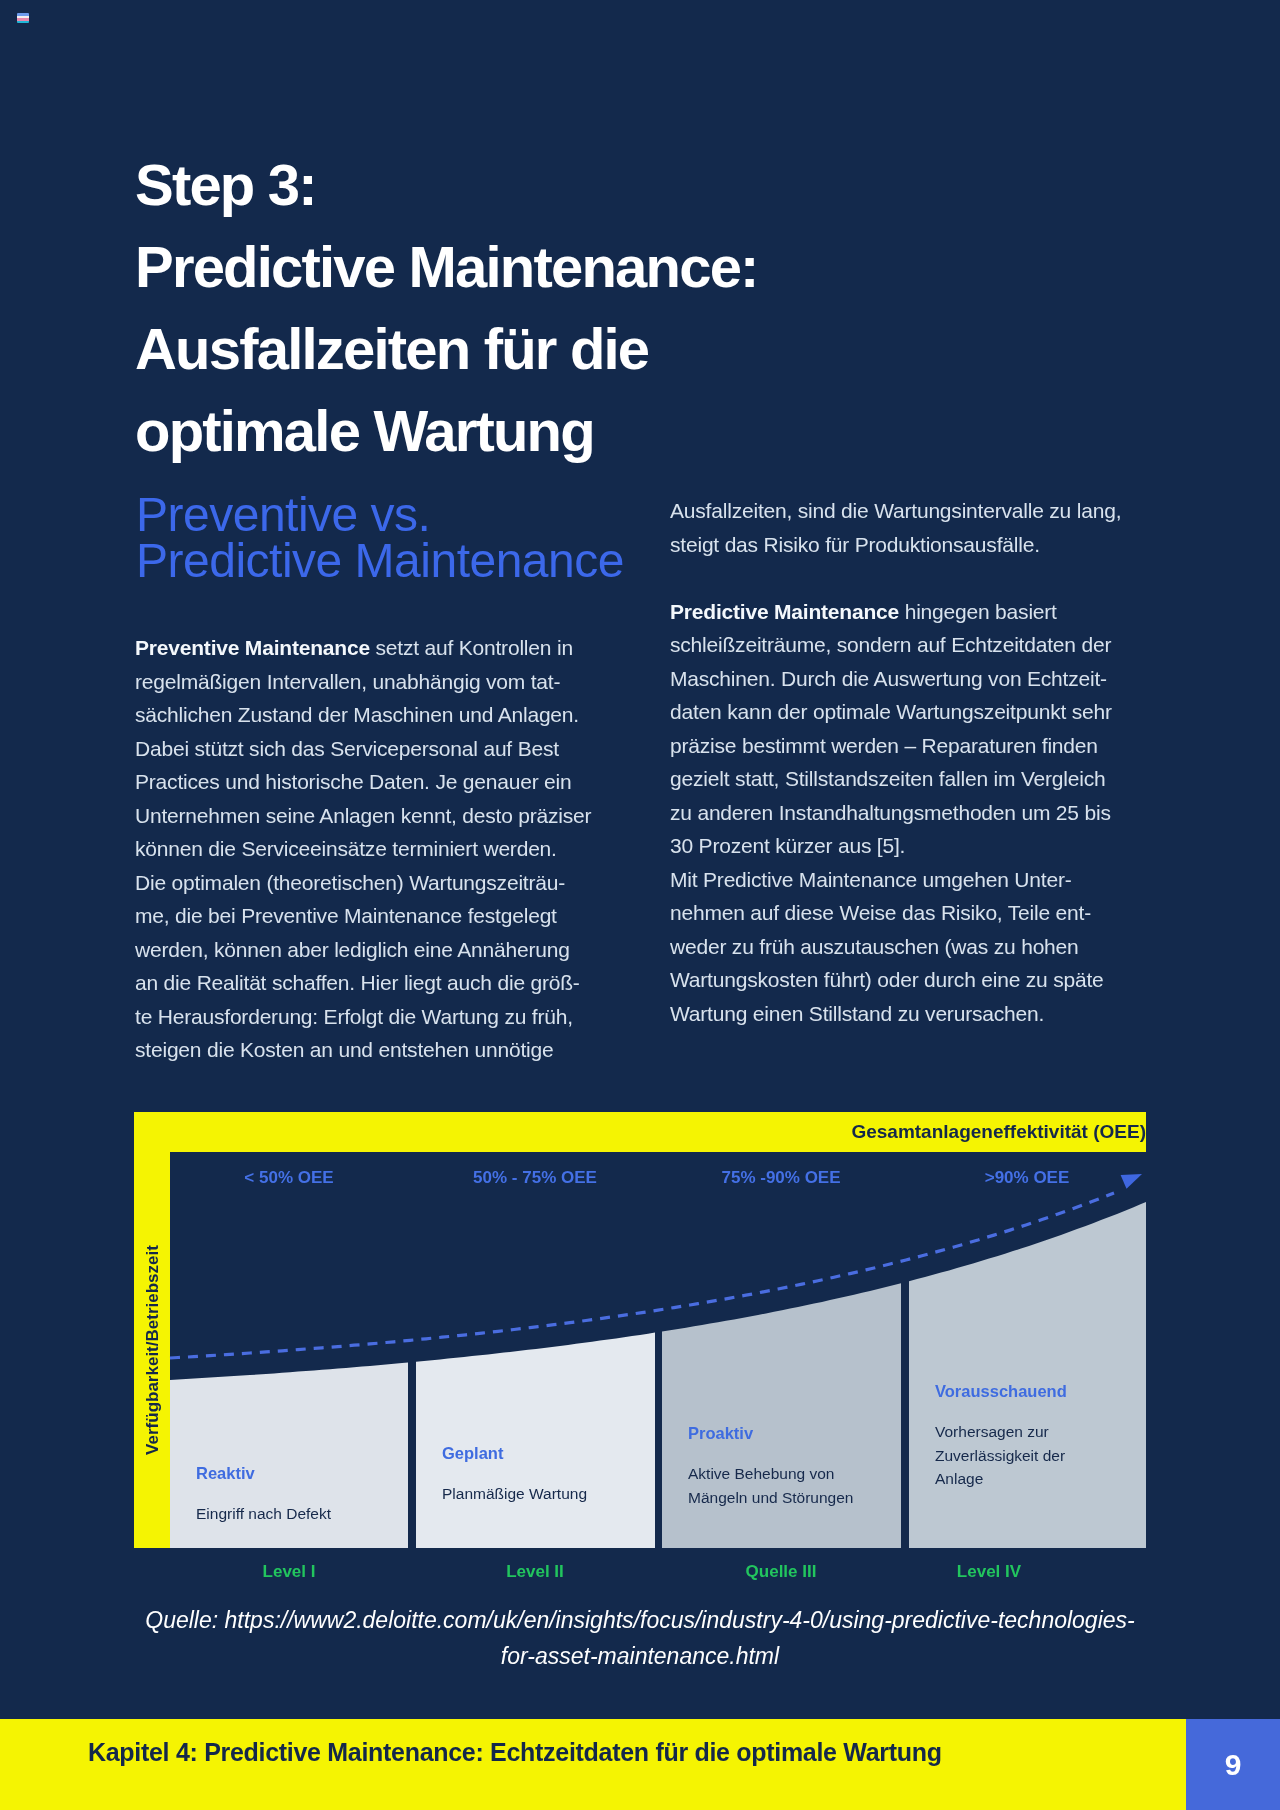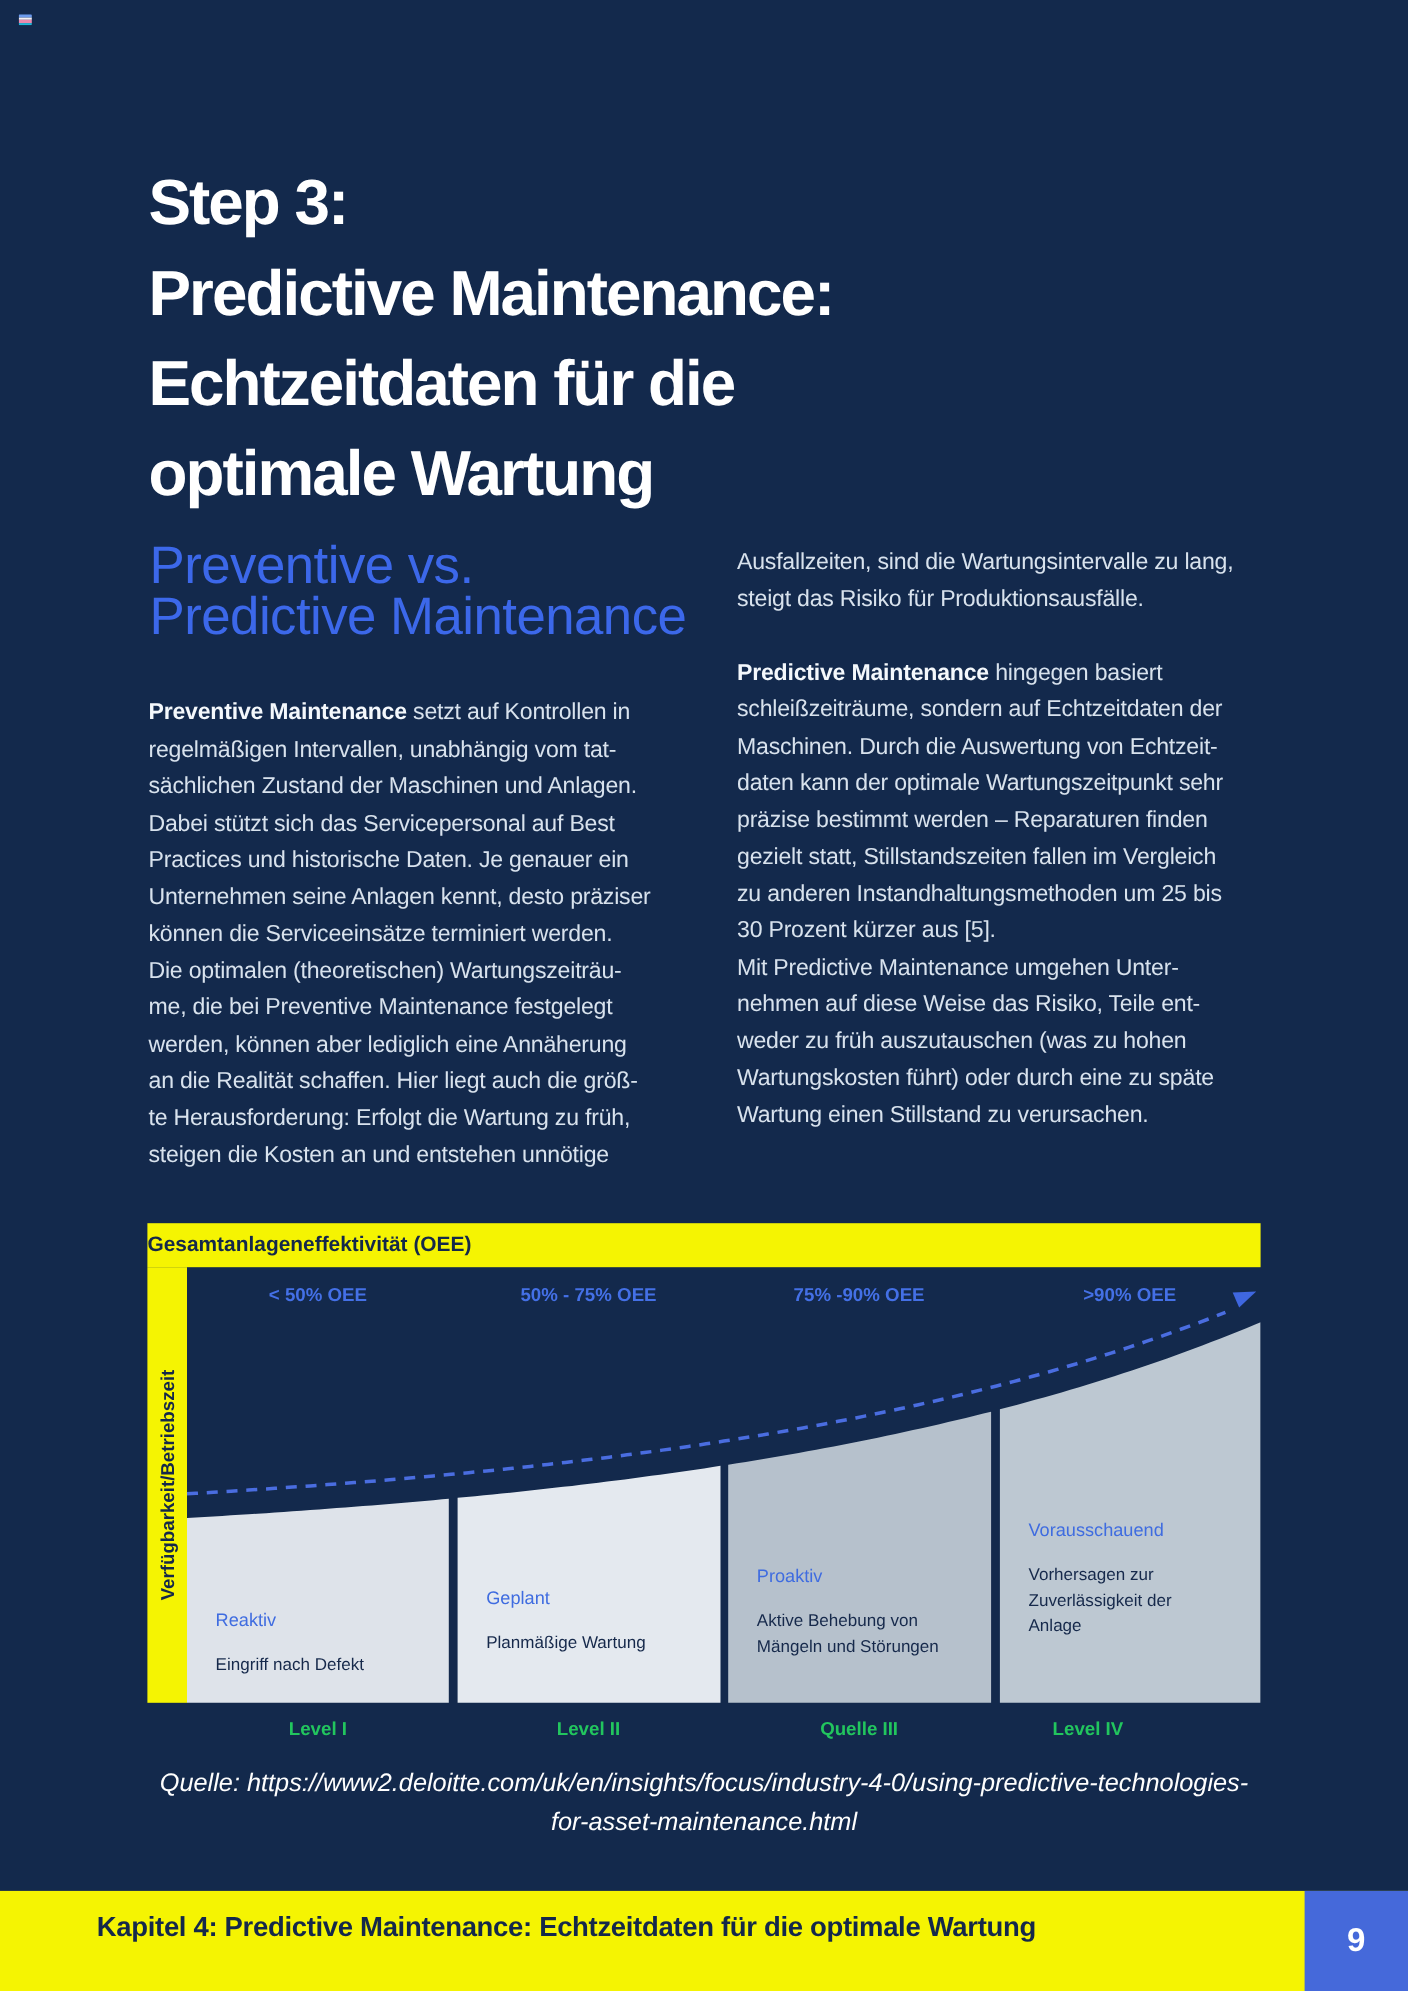--- a/index.html
+++ b/index.html
@@ -16,28 +16,28 @@
   .subheading{position:absolute;left:136px;top:492px;font-size:48px;line-height:46px;color:#3c68ea;letter-spacing:-0.5px;white-space:nowrap}
 
   .bodycol{position:absolute;font-size:21px;line-height:33.5px;color:#d8e2ed;letter-spacing:-0.2px}
   #col-left{left:135px;top:631px}
   #col-right{left:670px;top:494px}
   .bodyline{white-space:nowrap;min-height:33.5px}
   .bodyline .b{font-weight:bold;color:#f4f8fc}
 
   
   #chart{position:absolute;left:134px;top:1112px;width:1012px;height:438px}
-  .band{position:absolute;left:0;top:0;width:1012px;height:40px;background:#f5f402;display:flex;align-items:center;justify-content:flex-start}
+  .band{position:absolute;left:0;top:0;width:1012px;height:40px;background:#f5f402;display:flex;align-items:center;justify-content:flex-end}
   .band-title{font-size:19px;font-weight:bold;color:#14284a;letter-spacing:0}
   .ystrip{position:absolute;left:0;top:40px;width:36px;height:396px;background:#f5f402}
   .ylabel{position:absolute;left:19px;top:238px;transform:translate(-50%,-50%) rotate(-90deg);font-size:17px;font-weight:bold;color:#14284a;white-space:nowrap}
   .oee{position:absolute;top:56px;transform:translateX(-50%);font-size:17px;font-weight:bold;color:#4470e6;white-space:nowrap}
   #plot{position:absolute;left:0;top:40px}
   .colblock{position:absolute;width:225px}
-  .colblock .ct{font-size:16.5px;font-weight:normal;color:#3f6ce0;margin:0 0 19px 0}
+  .colblock .ct{font-size:16.5px;font-weight:bold;color:#3f6ce0;margin:0 0 19px 0}
   .colblock .cs{font-size:15.5px;line-height:23.5px;color:#16294b;white-space:nowrap}
 
   #levels{position:absolute;left:134px;top:1562px;width:1012px;height:24px}
   .level{position:absolute;transform:translateX(-50%);font-size:17px;font-weight:bold;color:#22c55e;white-space:nowrap}
 
   .source{position:absolute;left:0;top:1602px;width:1280px;text-align:center;font-style:italic;font-size:23px;line-height:36px;color:#fefefe}
 
   .footer{position:absolute;left:0;top:1719px;width:1280px;height:91px;background:#f5f402}
   .footer-text{position:absolute;left:88px;top:0;height:67px;display:flex;align-items:center;font-size:25px;font-weight:bold;color:#14284a;letter-spacing:-0.3px;white-space:nowrap}
   .pagebox{position:absolute;right:0;top:0;width:94px;height:91px;background:#4569da;display:flex;align-items:center;justify-content:center;font-size:30px;font-weight:bold;color:#ffffff}
@@ -48,21 +48,21 @@
 <div class="brand">
   <div class="s1"></div>
     <div class="s2"></div>
     <div class="s3"></div>
     <div class="s4"></div>
 </div>
 
 <div class="heading">
   <div>Step 3:</div>
   <div>Predictive Maintenance:</div>
-  <div>Echtzeitdaten für die</div>
+  <div>Ausfallzeiten für die</div>
   <div>optimale Wartung</div>
 </div>
 
 <div class="subheading">
   <div>Preventive vs.</div>
   <div>Predictive Maintenance</div>
 </div>
 
 <div class="bodycol" id="col-left">
     <div class="bodyline"><span class="b">Preventive Maintenance</span><span> setzt auf Kontrollen in</span></div>

